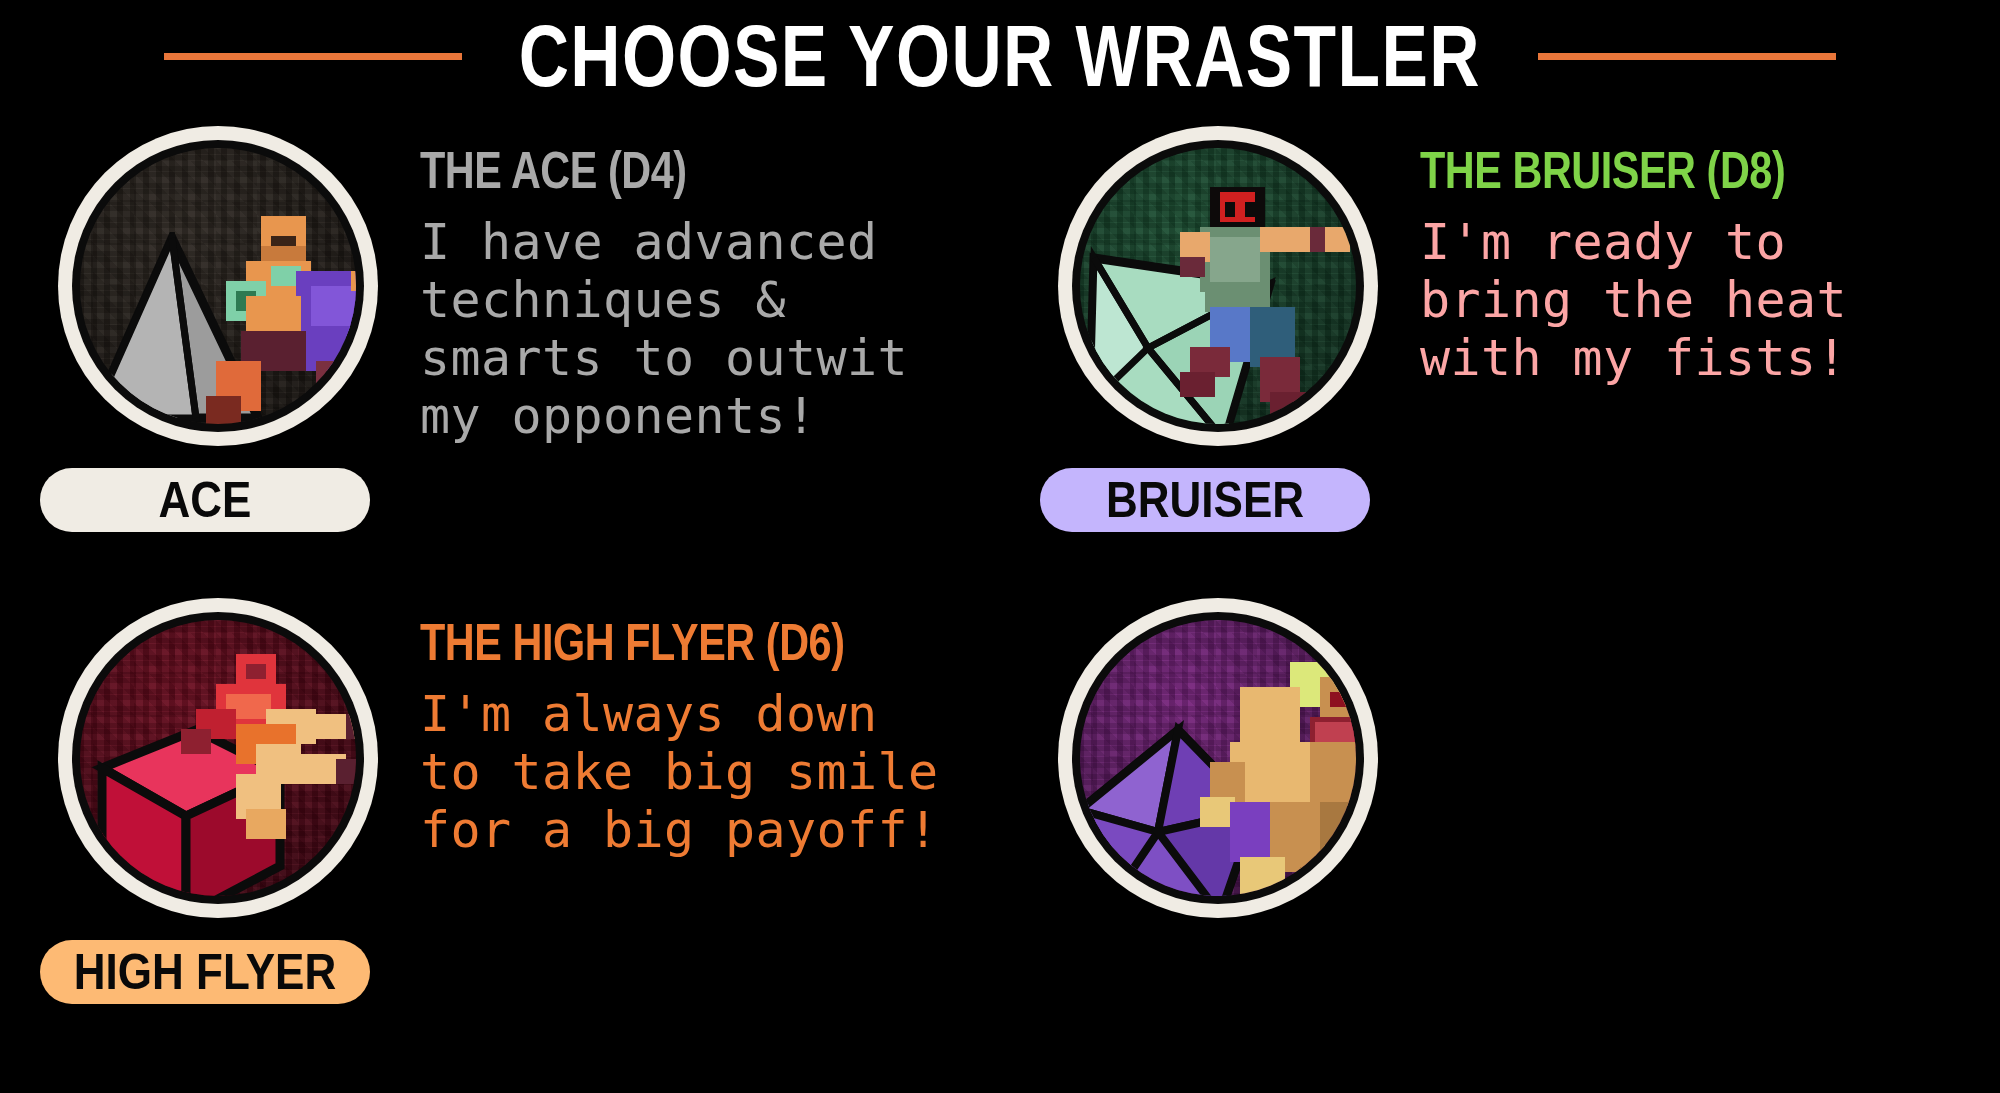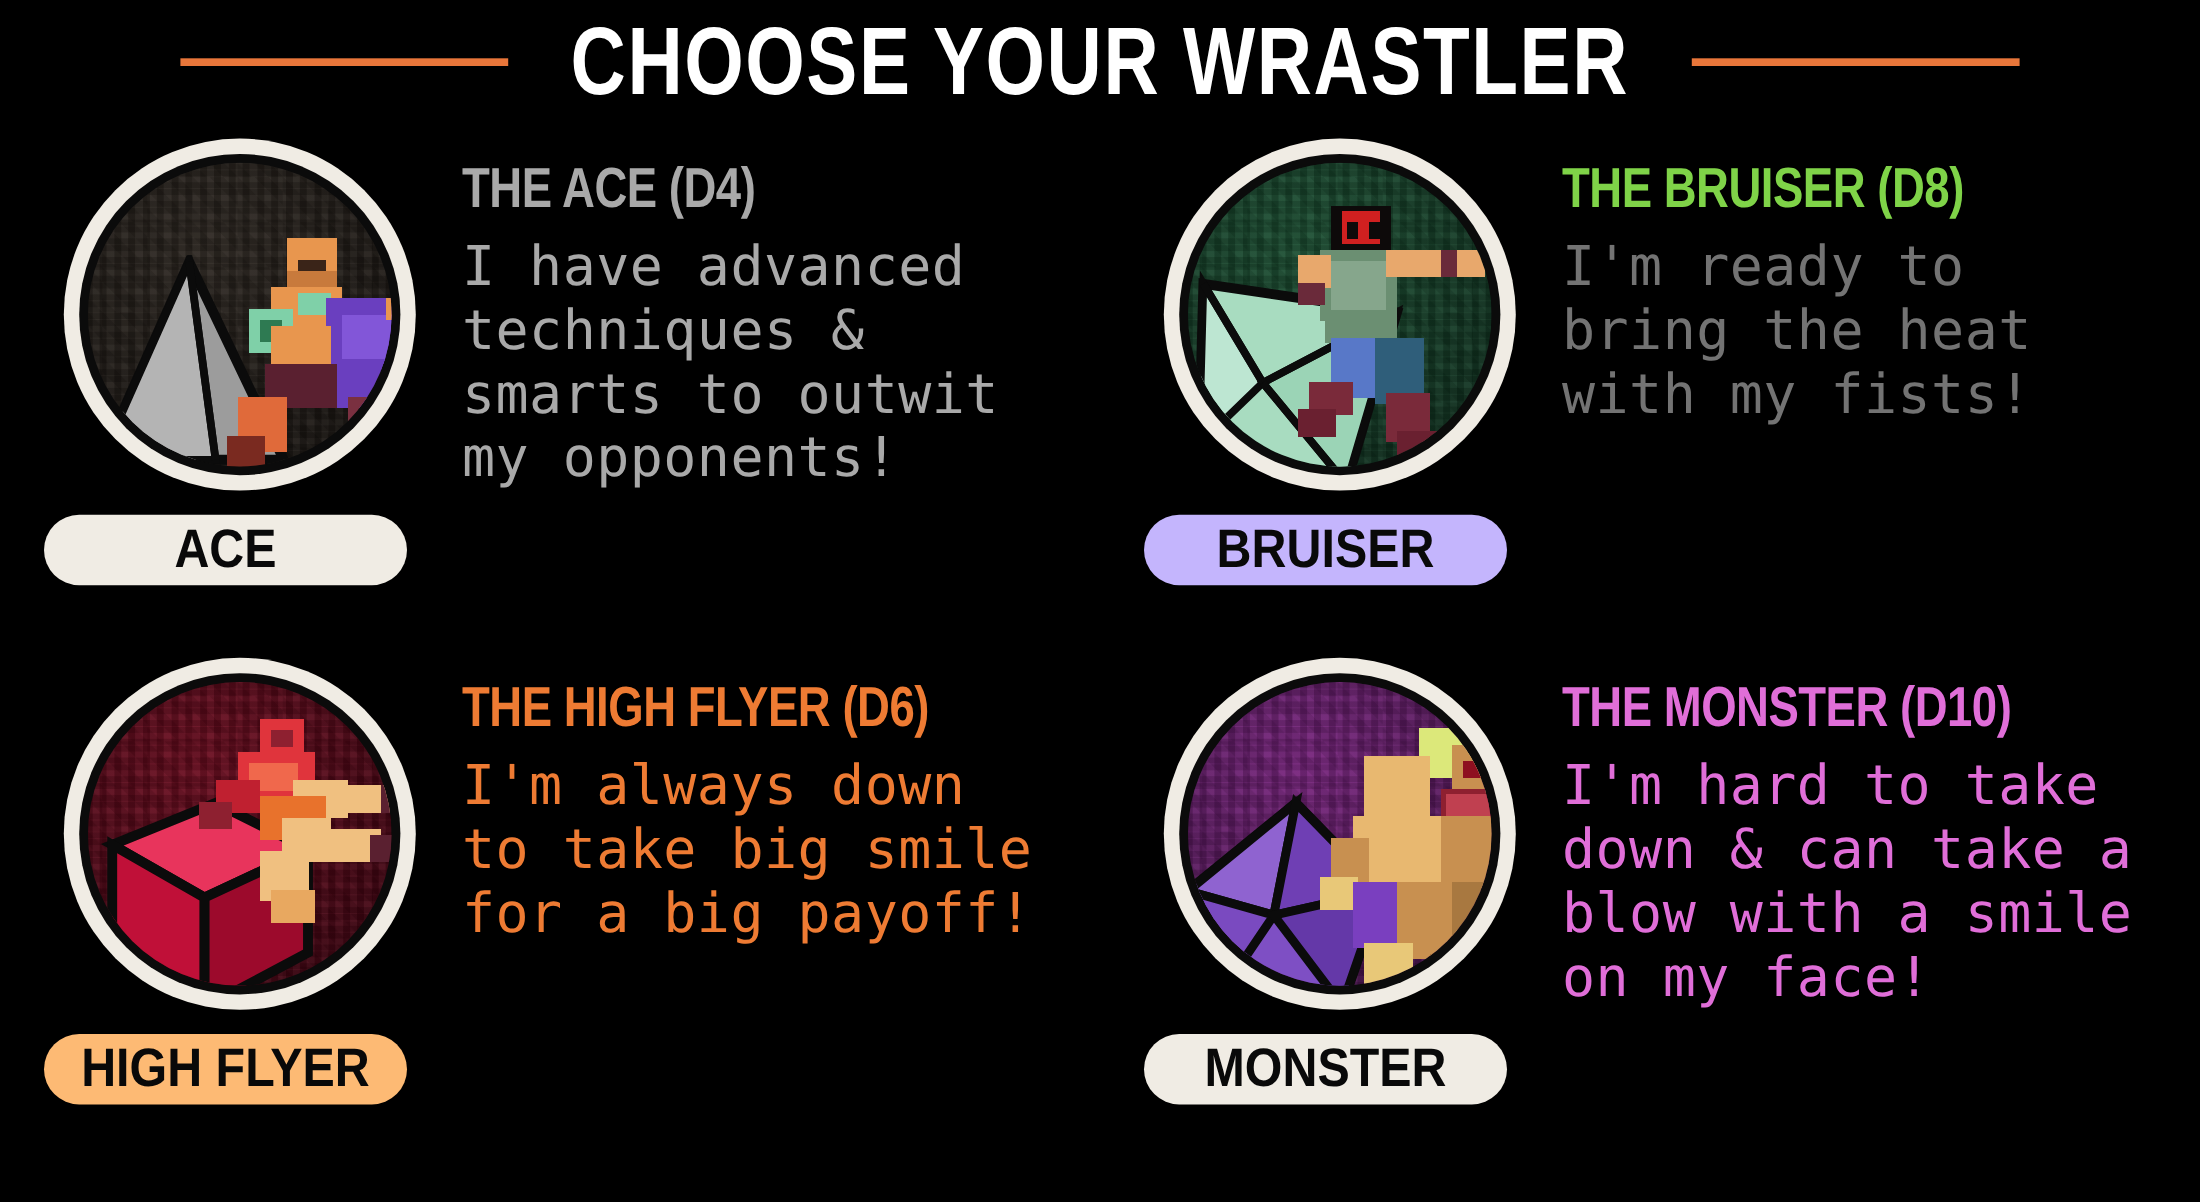--- a/index.html
+++ b/index.html
@@ -238,21 +238,21 @@
             <rect x="24" y="44" width="8" height="5" fill="#6a2030"></rect>
           </svg>
         </div>
       </div>
       <div class="plate" style="background: #c4b5fd;">
         <span class="plate-text">BRUISER</span>
       </div>
     </div>
     <div class="info">
       <div class="info-title" id="t-bruiser" style="color: rgb(127, 211, 72);">THE BRUISER (D8)</div>
-      <div class="info-body" id="b-bruiser" style="color: #737373;">I'm ready to
+      <div class="info-body" id="b-bruiser" style="color: #fca5a5;">I'm ready to
 bring the heat
 with my fists!</div>
     </div>
   </div>
 
   <div class="card c2">
     <div class="emblem">
       <div class="disc-wrap">
         <div class="disc-outer"></div>
         <div class="disc-ring"></div>
@@ -323,26 +323,16 @@
             <rect x="4" y="22" width="7" height="9" fill="#c89050"></rect>
             <rect x="2" y="29" width="7" height="6" fill="#e8c878"></rect>
             <rect x="8" y="30" width="9" height="12" fill="#7a3fbf"></rect>
             <rect x="16" y="30" width="11" height="14" fill="#c89050"></rect>
             <rect x="26" y="30" width="9" height="13" fill="#a87840"></rect>
             <rect x="10" y="41" width="9" height="8" fill="#e8c878"></rect>
             <rect x="22" y="43" width="10" height="7" fill="#a87840"></rect>
           </svg>
         </div>
       </div>
-      <div class="plate" style="background: rgb(240, 236, 228);">
-        <span class="plate-text">MONSTER</span>
-      </div>
-    </div>
-    <div class="info">
-      <div class="info-title" id="t-monster" style="color: rgb(224, 110, 216);">THE MONSTER (D10)</div>
-      <div class="info-body" id="b-monster" style="color: rgb(224, 110, 216);">I'm hard to take
-down &amp; can take a
-blow with a smile
-on my face!</div>
     </div>
   </div>
 
 </div>
 
 </body></html>

